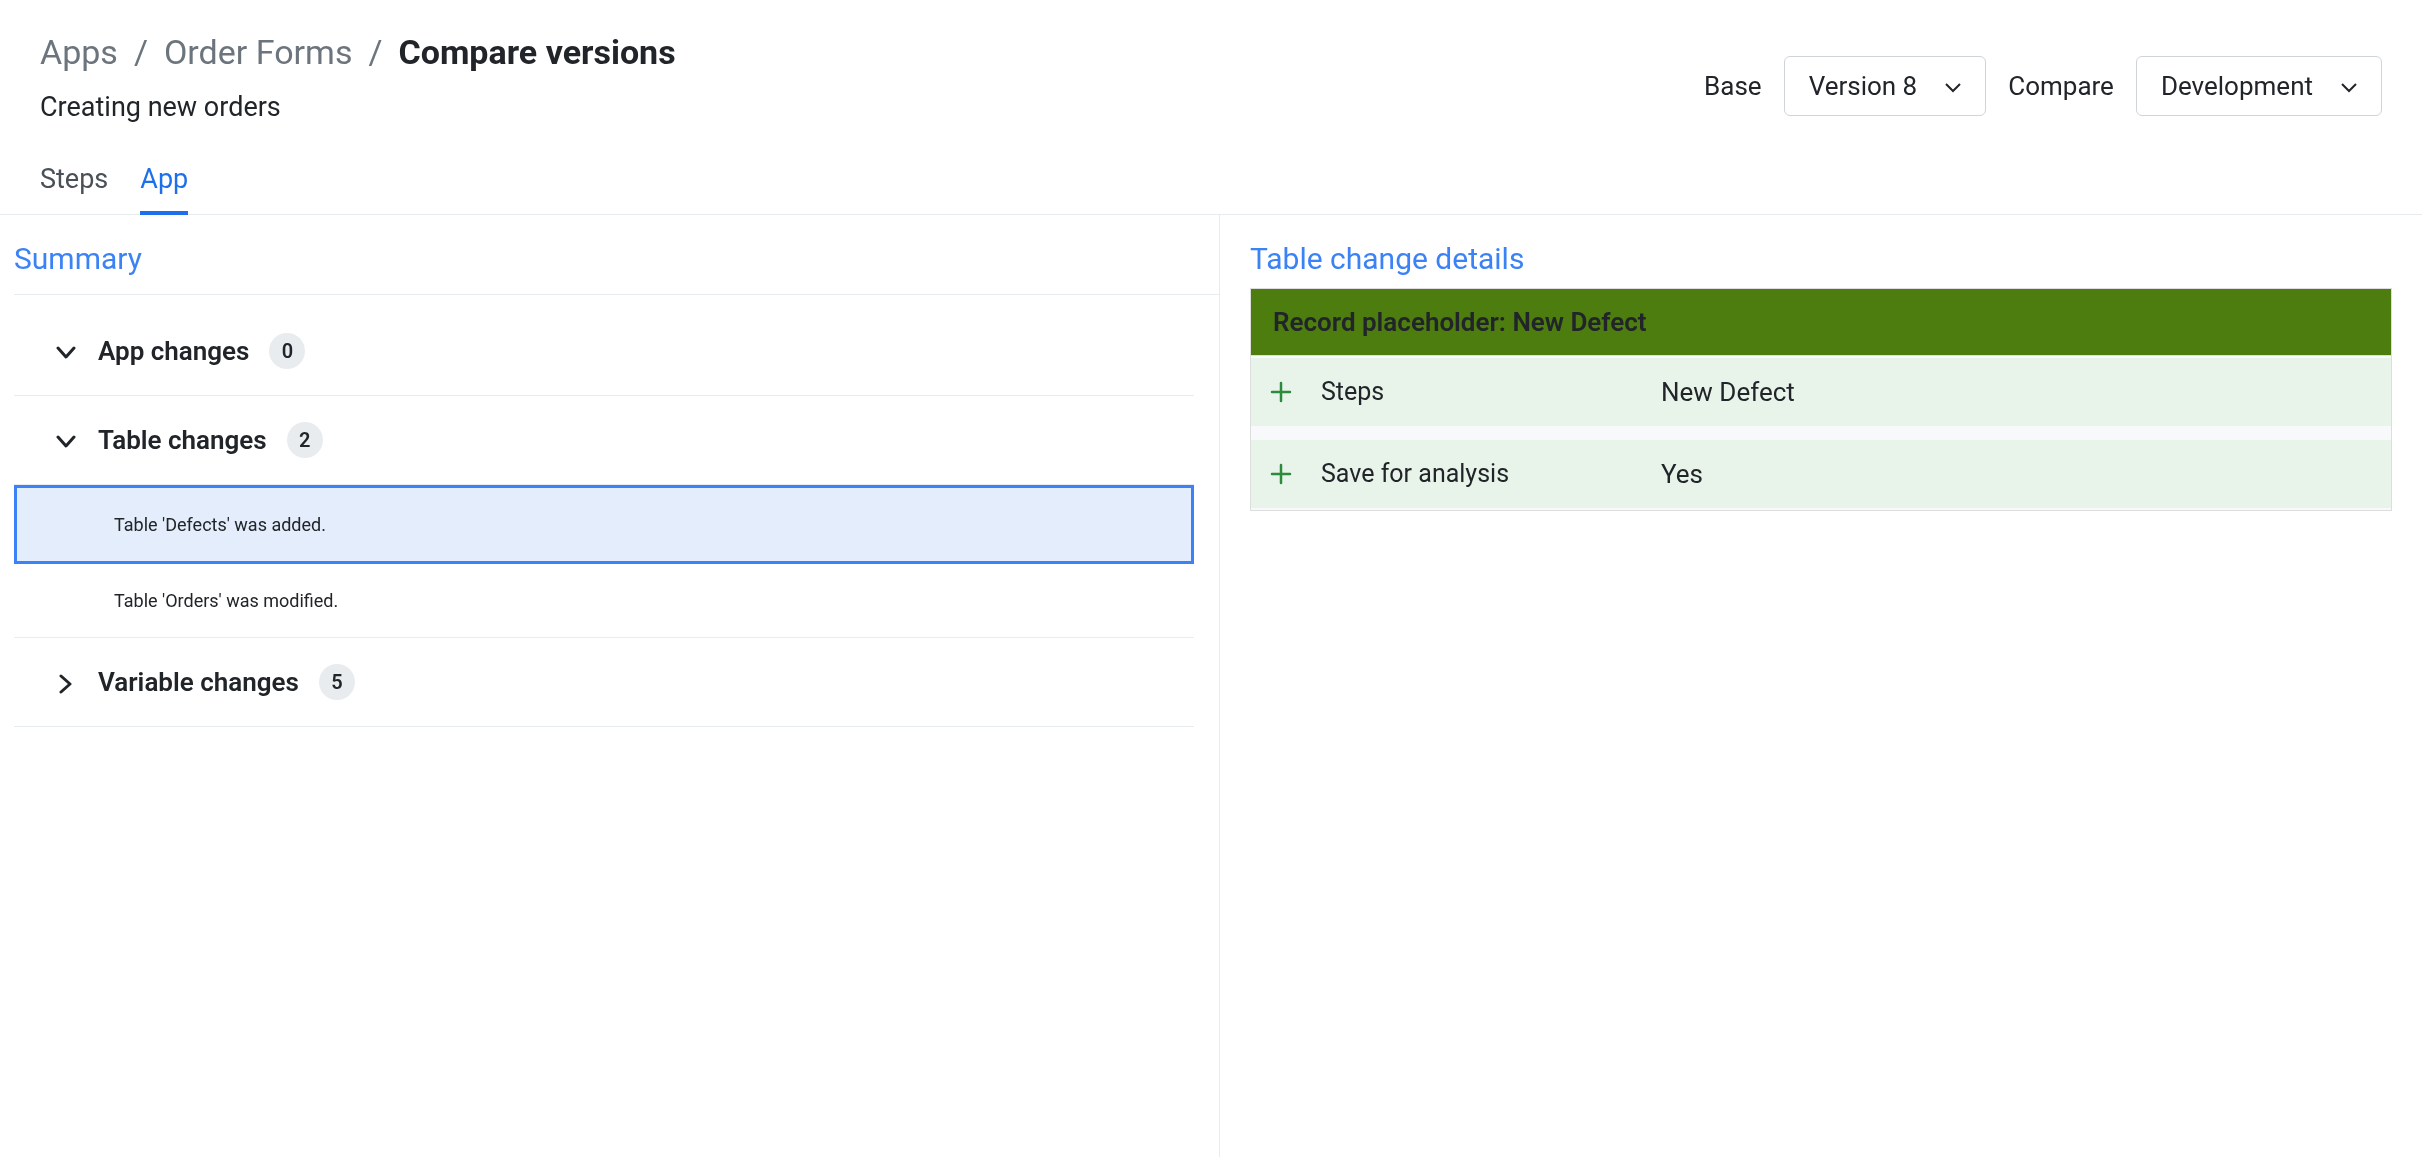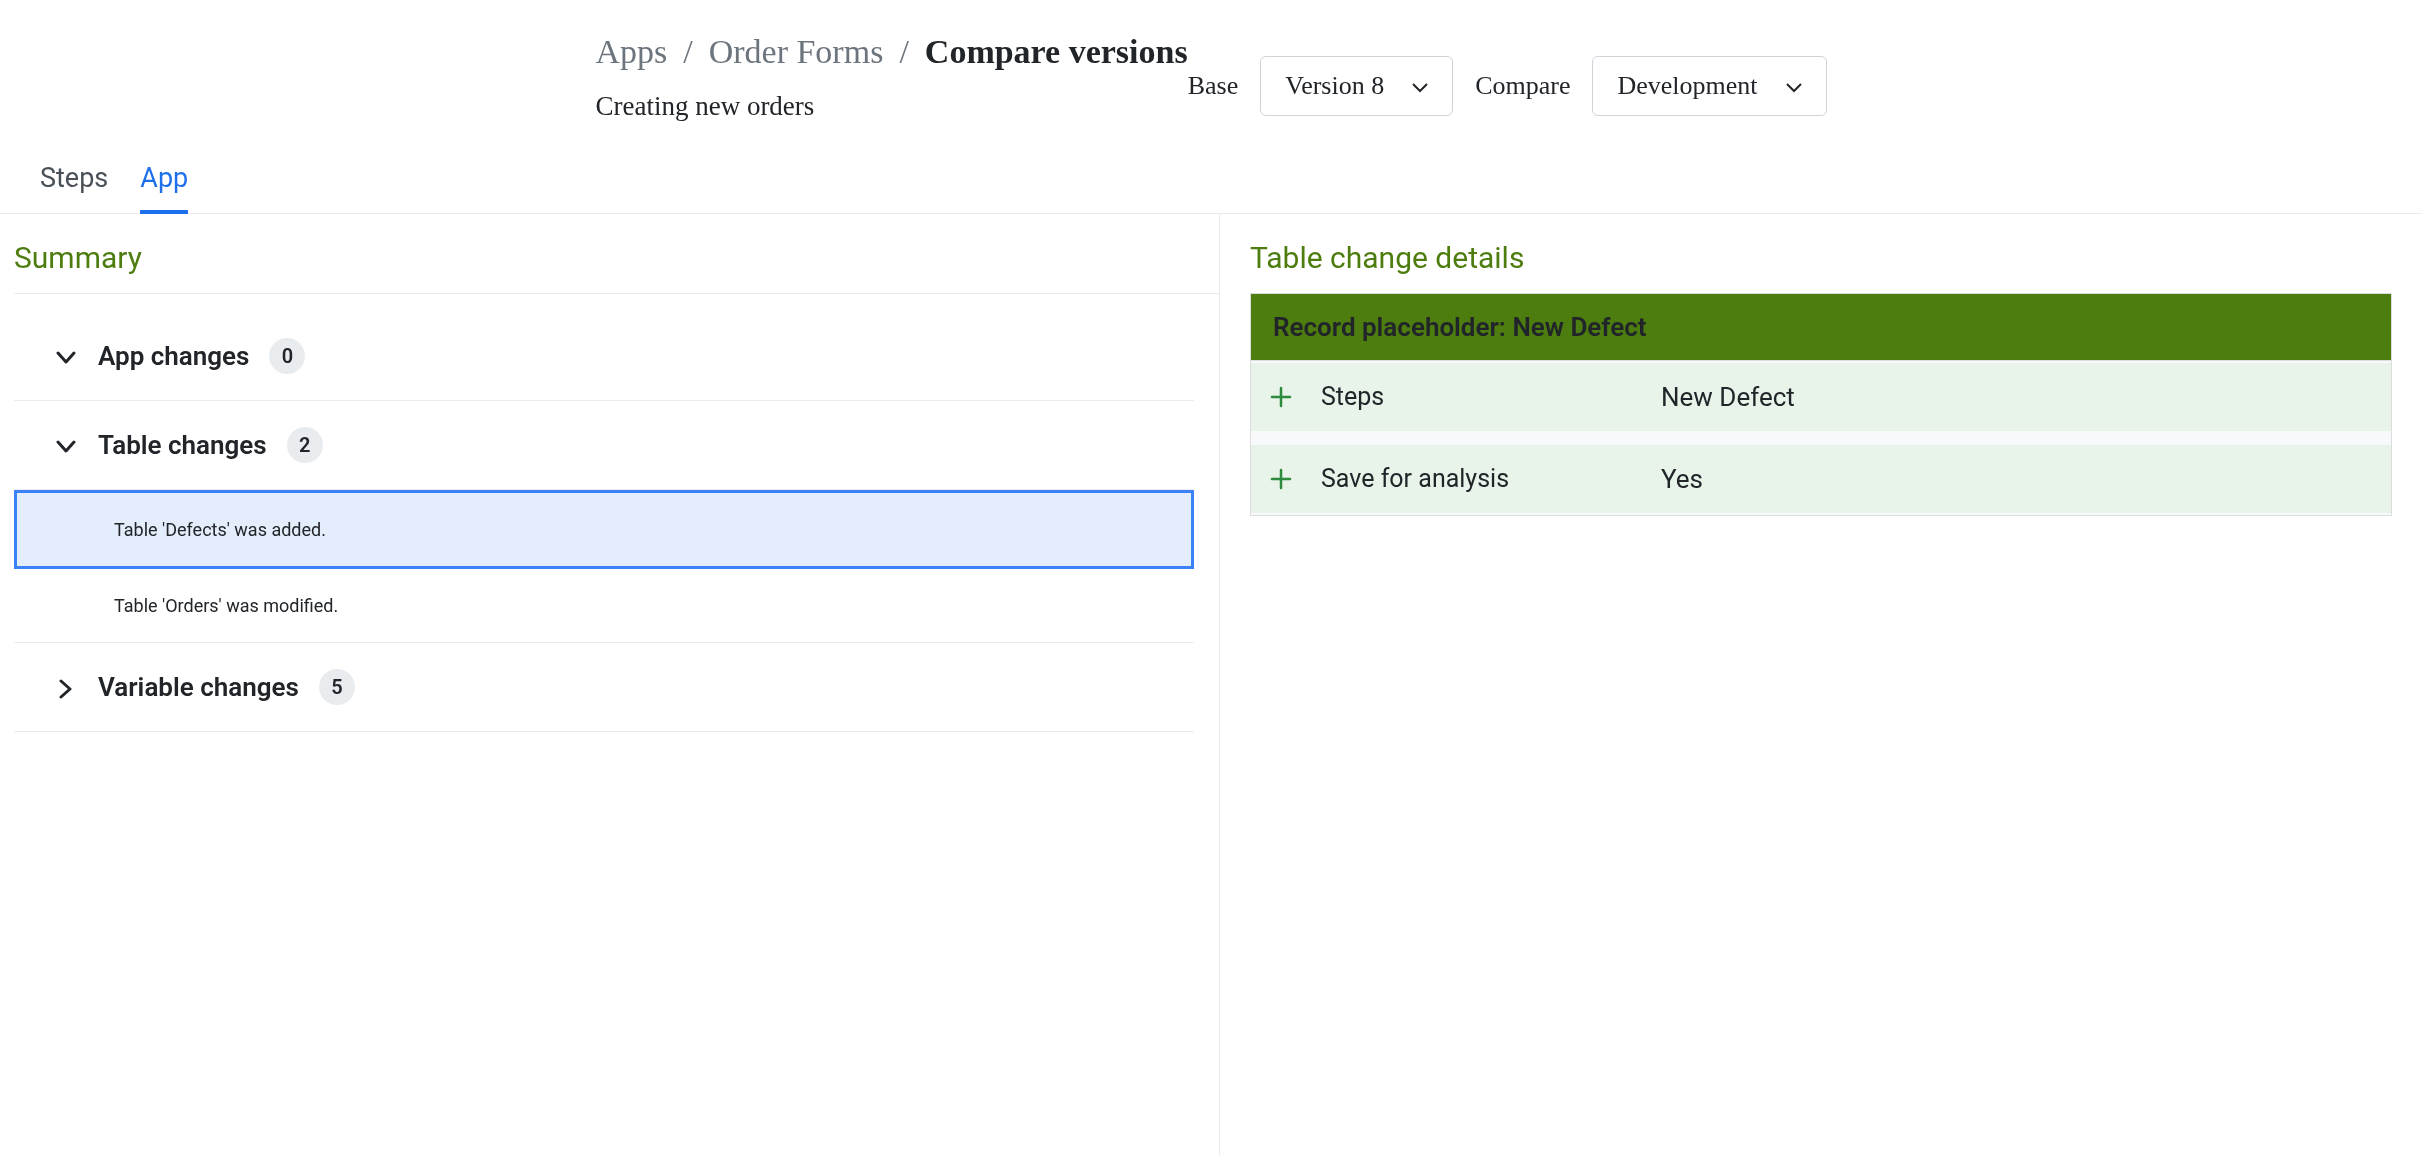--- a/index.html
+++ b/index.html
@@ -9,24 +9,23 @@
     font-family: -apple-system, BlinkMacSystemFont, "Segoe UI", Roboto, "Helvetica Neue", Arial, sans-serif;
     font-size: 24px;
     color: #212529;
     background: #fff;
     overflow: hidden;
   }
 
   
   .header {
     display: flex;
-    justify-content: center;
+    justify-content: space-between;
     align-items: flex-start;
     padding: 32px 40px 0 40px;
-    font-family: Liberation Serif, serif;
   }
   .header-left {}
   .breadcrumb {
     display: flex;
     align-items: center;
     gap: 16px;
     font-size: 34px;
     font-weight: 600;
     line-height: 1.2;
   }
@@ -110,22 +109,22 @@
   }
   .pane-right {
     flex: 1;
     padding: 26px 30px 0 30px;
     background: #fff;
   }
 
   .pane-title {
     font-size: 30px;
     font-weight: 400;
-    color: #4d7c0f;
-    margin-bottom: 18px;
+    color: #3b82f6;
+    margin-bottom: 12px;
   }
   .pane-left .pane-title {
     padding-left: 0px;
     padding-bottom: 18px;
     border-bottom: 1px solid #e9ecef;
   }
 
   
   .group-header {
     display: flex;

